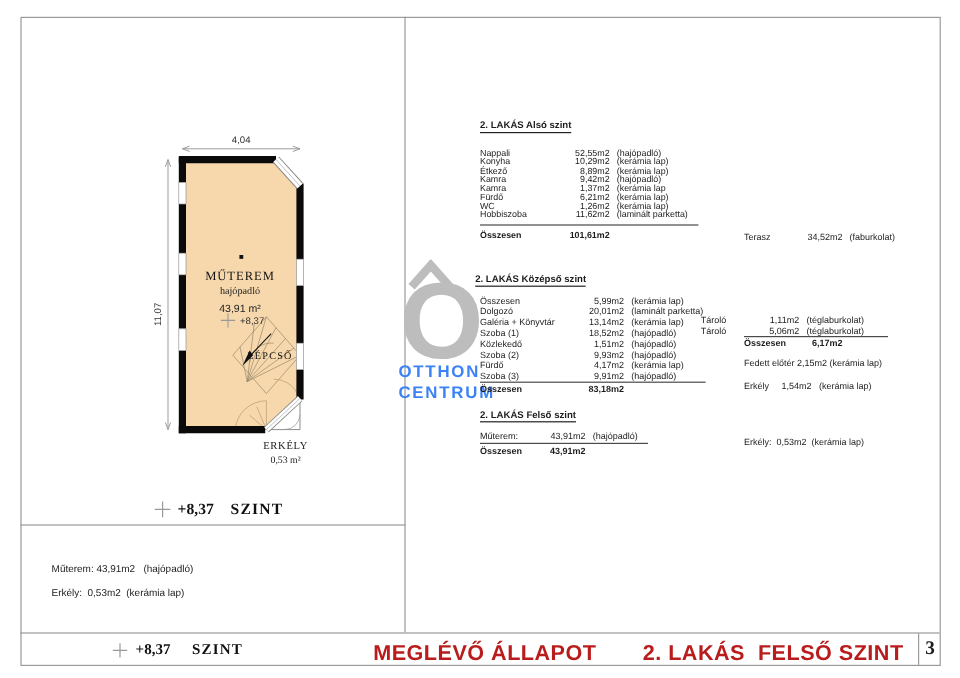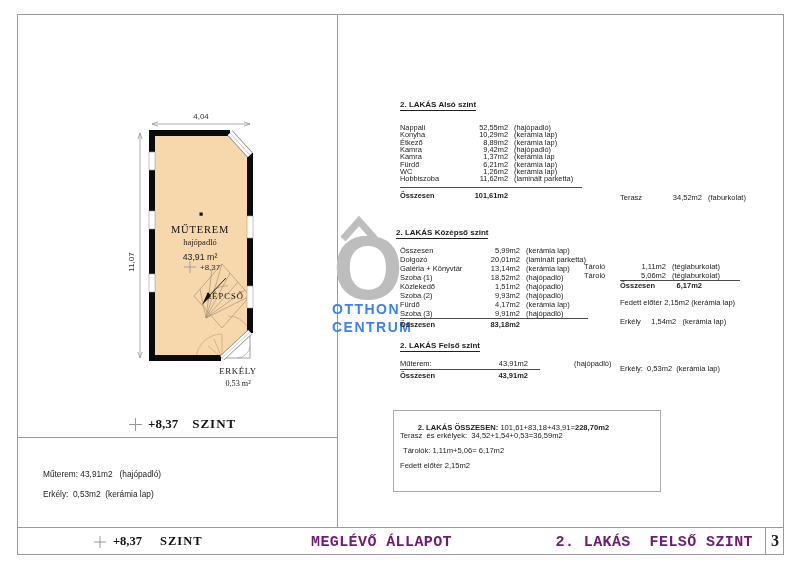--- a/index.html
+++ b/index.html
@@ -9,30 +9,30 @@
   .line{position:absolute;background:#9a9a9a;}
   .rule{position:absolute;background:#4a4a4a;height:1px;}
   .pre{white-space:pre;}
   .nowrap{white-space:nowrap;}
   
   .rows{position:absolute;}
   .trow{display:grid;}
   .s1 .trow, .g1{grid-template-columns:72px 36px auto;font-size:7.4px;line-height:7.33px;}
   .s2 .trow, .g2{grid-template-columns:88px 32px auto;font-size:7.5px;line-height:9px;}
   .sd .trow, .gd{grid-template-columns:46px 36px auto;font-size:7.5px;line-height:9.3px;}
-  .s3 .trow, .g3{grid-template-columns:52px 36px auto;font-size:7.5px;line-height:9px;gap:40px;}
+  .s3 .trow, .g3{grid-template-columns:52px 36px auto;font-size:7.5px;line-height:9px;}
   .c2{text-align:right;}
   .c3{padding-left:6px;white-space:nowrap;}
   .total{display:grid;font-weight:bold;}
   .sec-h{position:absolute;font-size:8px;font-weight:bold;}
   .sec-h span{display:inline-block;border-bottom:1px solid #222;padding-bottom:1px;white-space:pre;}
   .small{font-size:7.5px;}
   .wm{color:#3b82f6;font-weight:bold;letter-spacing:1.5px;font-size:14px;}
   .cap{display:flex;align-items:center;font-family:"Liberation Serif",serif;font-weight:bold;color:#111;}
-  .foot-t{font-family:Liberation Mono, monospace;font-weight:bold;font-size:15px;letter-spacing:0.4px;color:#701a75;white-space:pre;}
+  .foot-t{font-family:Liberation Sans, sans-serif;font-weight:bold;font-size:18px;letter-spacing:0.4px;color:#b91c1c;white-space:pre;}
 </style>
 </head>
 <body>
 
 <div id="sheet">
 
   <div class="abs" style="left:17px;top:14px;width:765px;height:539px;border:1px solid #9a9a9a;"></div>
   <div class="line" style="left:337px;top:14px;width:1px;height:513px;"></div>
   <div class="line" style="left:17px;top:437px;width:321px;height:1px;"></div>
 
@@ -291,28 +291,20 @@
     </div>
     </div>
   <div class="rule" style="left:400px;top:369px;width:140px;"></div>
   <div class="abs total g3" style="left:400px;top:371px;width:200px;">
     <span class="c1">Összesen</span>
     <span class="c2">43,91m2</span>
     <span></span>
   </div>
   <div class="abs small pre" style="left:620px;top:364px;">Erkély:  0,53m2  (kerámia lap)</div>
 
-  <div class="abs" style="left:393px;top:410px;width:266px;height:80px;border:1px solid #aaa;">
-    <div class="abs pre" style="left:11px;top:3px;font-size:7.6px;">
-      <span style="font-weight:bold;">2. LAKÁS ÖSSZESEN:</span><span> 101,61+83,18+43,91=</span><span style="font-weight:bold;">228,70m2</span>
-    </div>
-    <div class="abs pre" style="left:6px;top:20px;font-size:7.6px;">Terasz  és erkélyek:  34,52+1,54+0,53=36,59m2</div>
-    <div class="abs pre" style="left:9px;top:35px;font-size:7.6px;">Tárolók: 1,11m+5,06= 6,17m2</div>
-    <div class="abs pre" style="left:6px;top:50px;font-size:7.6px;">Fedett előtér 2,15m2</div>
-  </div>
 
   <div class="abs" style="left:17px;top:527px;width:766px;height:26px;border-top:1px solid #9a9a9a;">
     <div class="abs cap" style="left:76px;top:6px;font-size:12.5px;">
       <svg width="14" height="14" viewBox="0 0 14 14" style="margin-right:6px;">
         <line x1="1" y1="7" x2="13" y2="7" stroke="#999" stroke-width="1"></line>
         <line x1="7" y1="1" x2="7" y2="13" stroke="#999" stroke-width="1"></line>
       </svg>
       <span>+8,37</span>
       <span style="margin-left:18px;letter-spacing:1px;">SZINT</span>
     </div>

